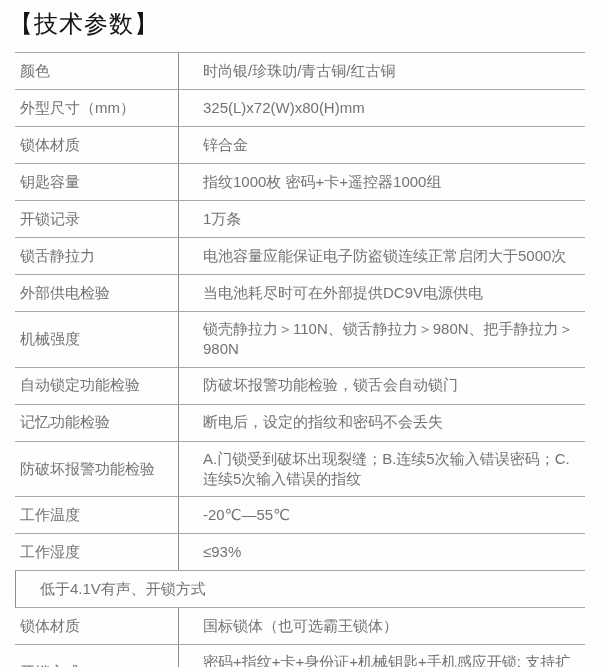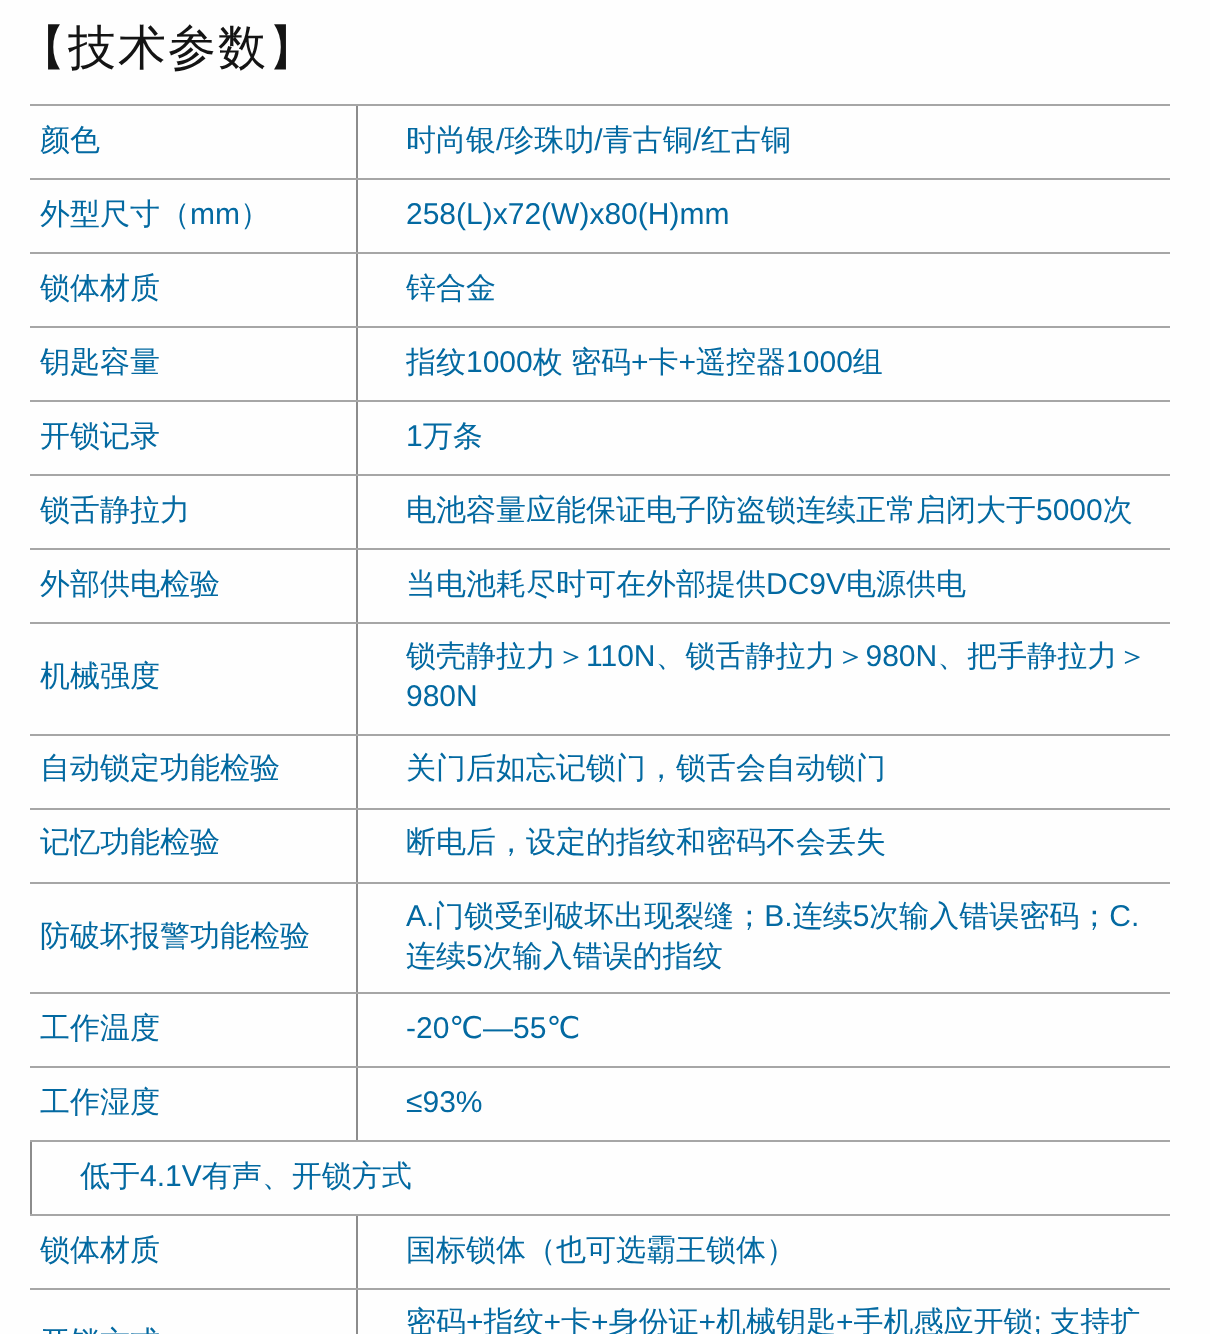--- a/index.html
+++ b/index.html
@@ -37,21 +37,21 @@
     display: flex;
     align-items: stretch;
     border-top: 1.5px solid #a6a6a6;
     min-height: 36px;
   }
   .spec-cell {
     display: flex;
     align-items: center;
     font-size: 15px;
     line-height: 1.35;
-    color: #0369a1;
+    color: #737373;
   }
   .spec-label {
     width: 163px;
     flex: 0 0 163px;
     padding: 7px 4px 7px 5px;
     box-sizing: border-box;
   }
   .spec-value {
     flex: 1 1 auto;
     padding: 7px 4px 7px 24px;
@@ -68,21 +68,21 @@
 
   <div class="spec-table">
 
     <div class="spec-row">
       <div class="spec-cell spec-label">颜色</div>
       <div class="spec-cell spec-value">时尚银/珍珠叻/青古铜/红古铜</div>
     </div>
 
     <div class="spec-row">
       <div class="spec-cell spec-label">外型尺寸（mm）</div>
-      <div class="spec-cell spec-value">258(L)x72(W)x80(H)mm</div>
+      <div class="spec-cell spec-value">325(L)x72(W)x80(H)mm</div>
     </div>
 
     <div class="spec-row">
       <div class="spec-cell spec-label">锁体材质</div>
       <div class="spec-cell spec-value">锌合金</div>
     </div>
 
     <div class="spec-row">
       <div class="spec-cell spec-label">钥匙容量</div>
       <div class="spec-cell spec-value">指纹1000枚  密码+卡+遥控器1000组</div>
@@ -103,21 +103,21 @@
       <div class="spec-cell spec-value">当电池耗尽时可在外部提供DC9V电源供电</div>
     </div>
 
     <div class="spec-row">
       <div class="spec-cell spec-label">机械强度</div>
       <div class="spec-cell spec-value">锁壳静拉力＞110N、锁舌静拉力＞980N、把手静拉力＞980N</div>
     </div>
 
     <div class="spec-row">
       <div class="spec-cell spec-label">自动锁定功能检验</div>
-      <div class="spec-cell spec-value">关门后如忘记锁门，锁舌会自动锁门</div>
+      <div class="spec-cell spec-value">防破坏报警功能检验，锁舌会自动锁门</div>
     </div>
 
     <div class="spec-row">
       <div class="spec-cell spec-label">记忆功能检验</div>
       <div class="spec-cell spec-value">断电后，设定的指纹和密码不会丢失</div>
     </div>
 
     <div class="spec-row">
       <div class="spec-cell spec-label">防破坏报警功能检验</div>
       <div class="spec-cell spec-value">A.门锁受到破坏出现裂缝；B.连续5次输入错误密码；C.连续5次输入错误的指纹</div>

